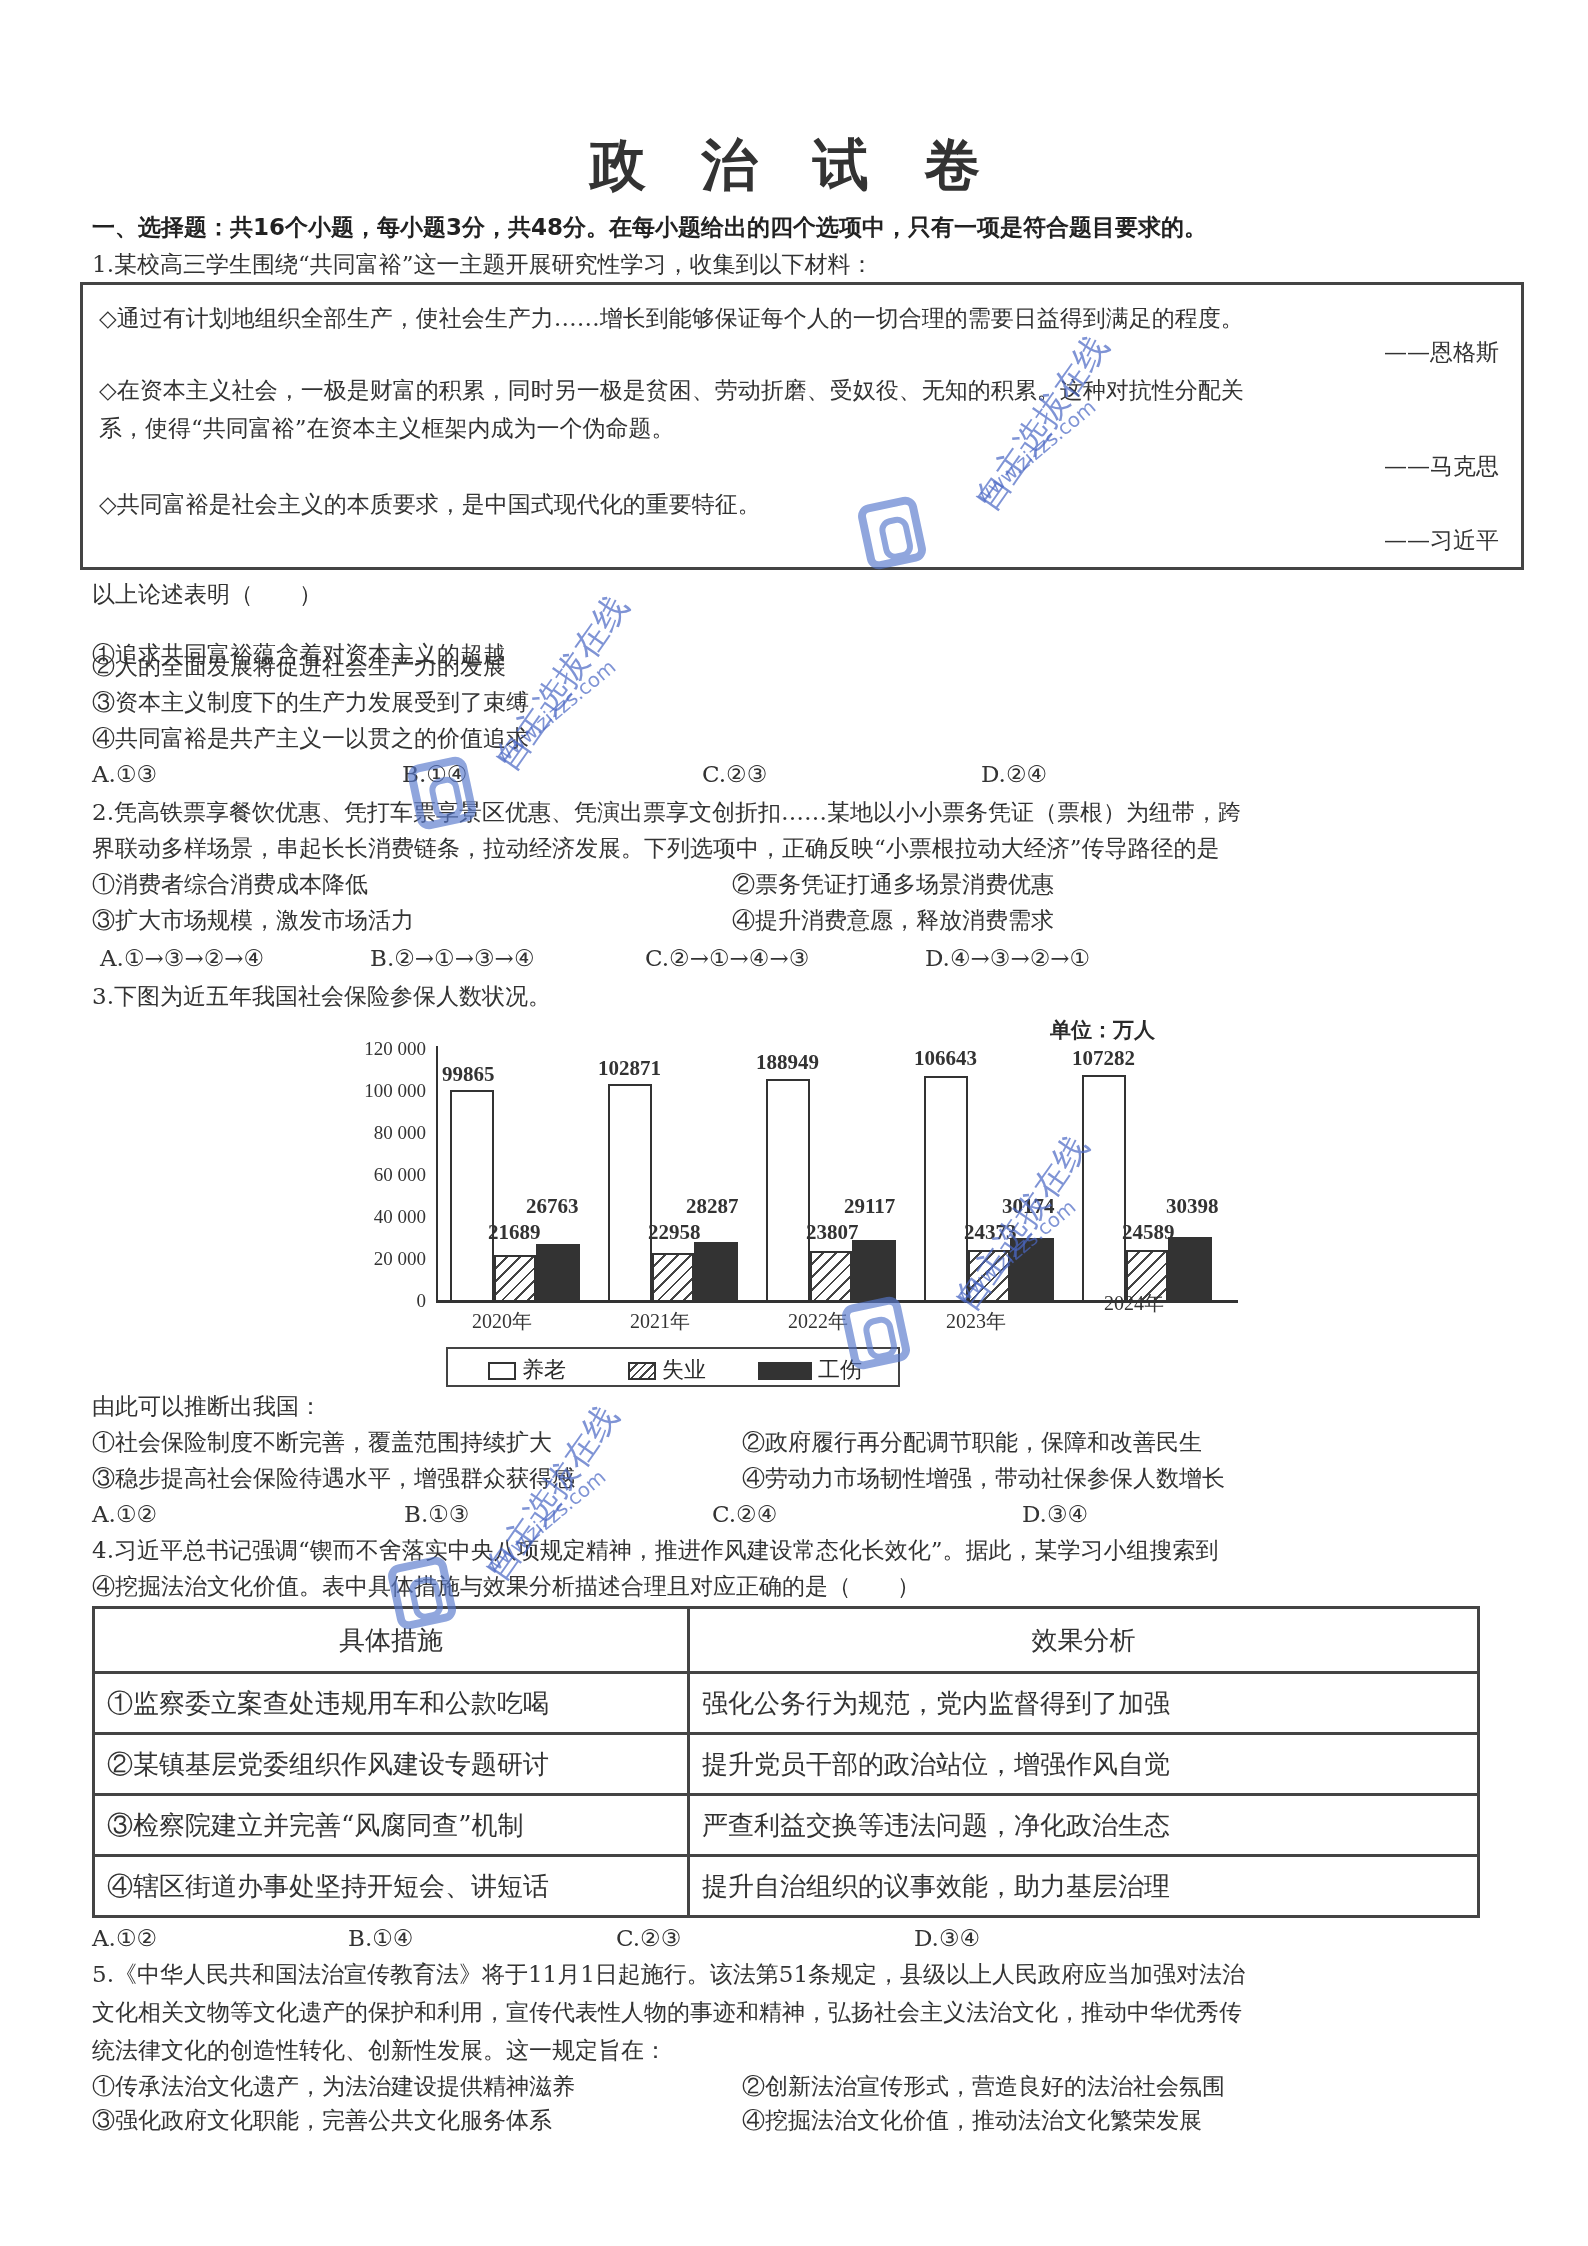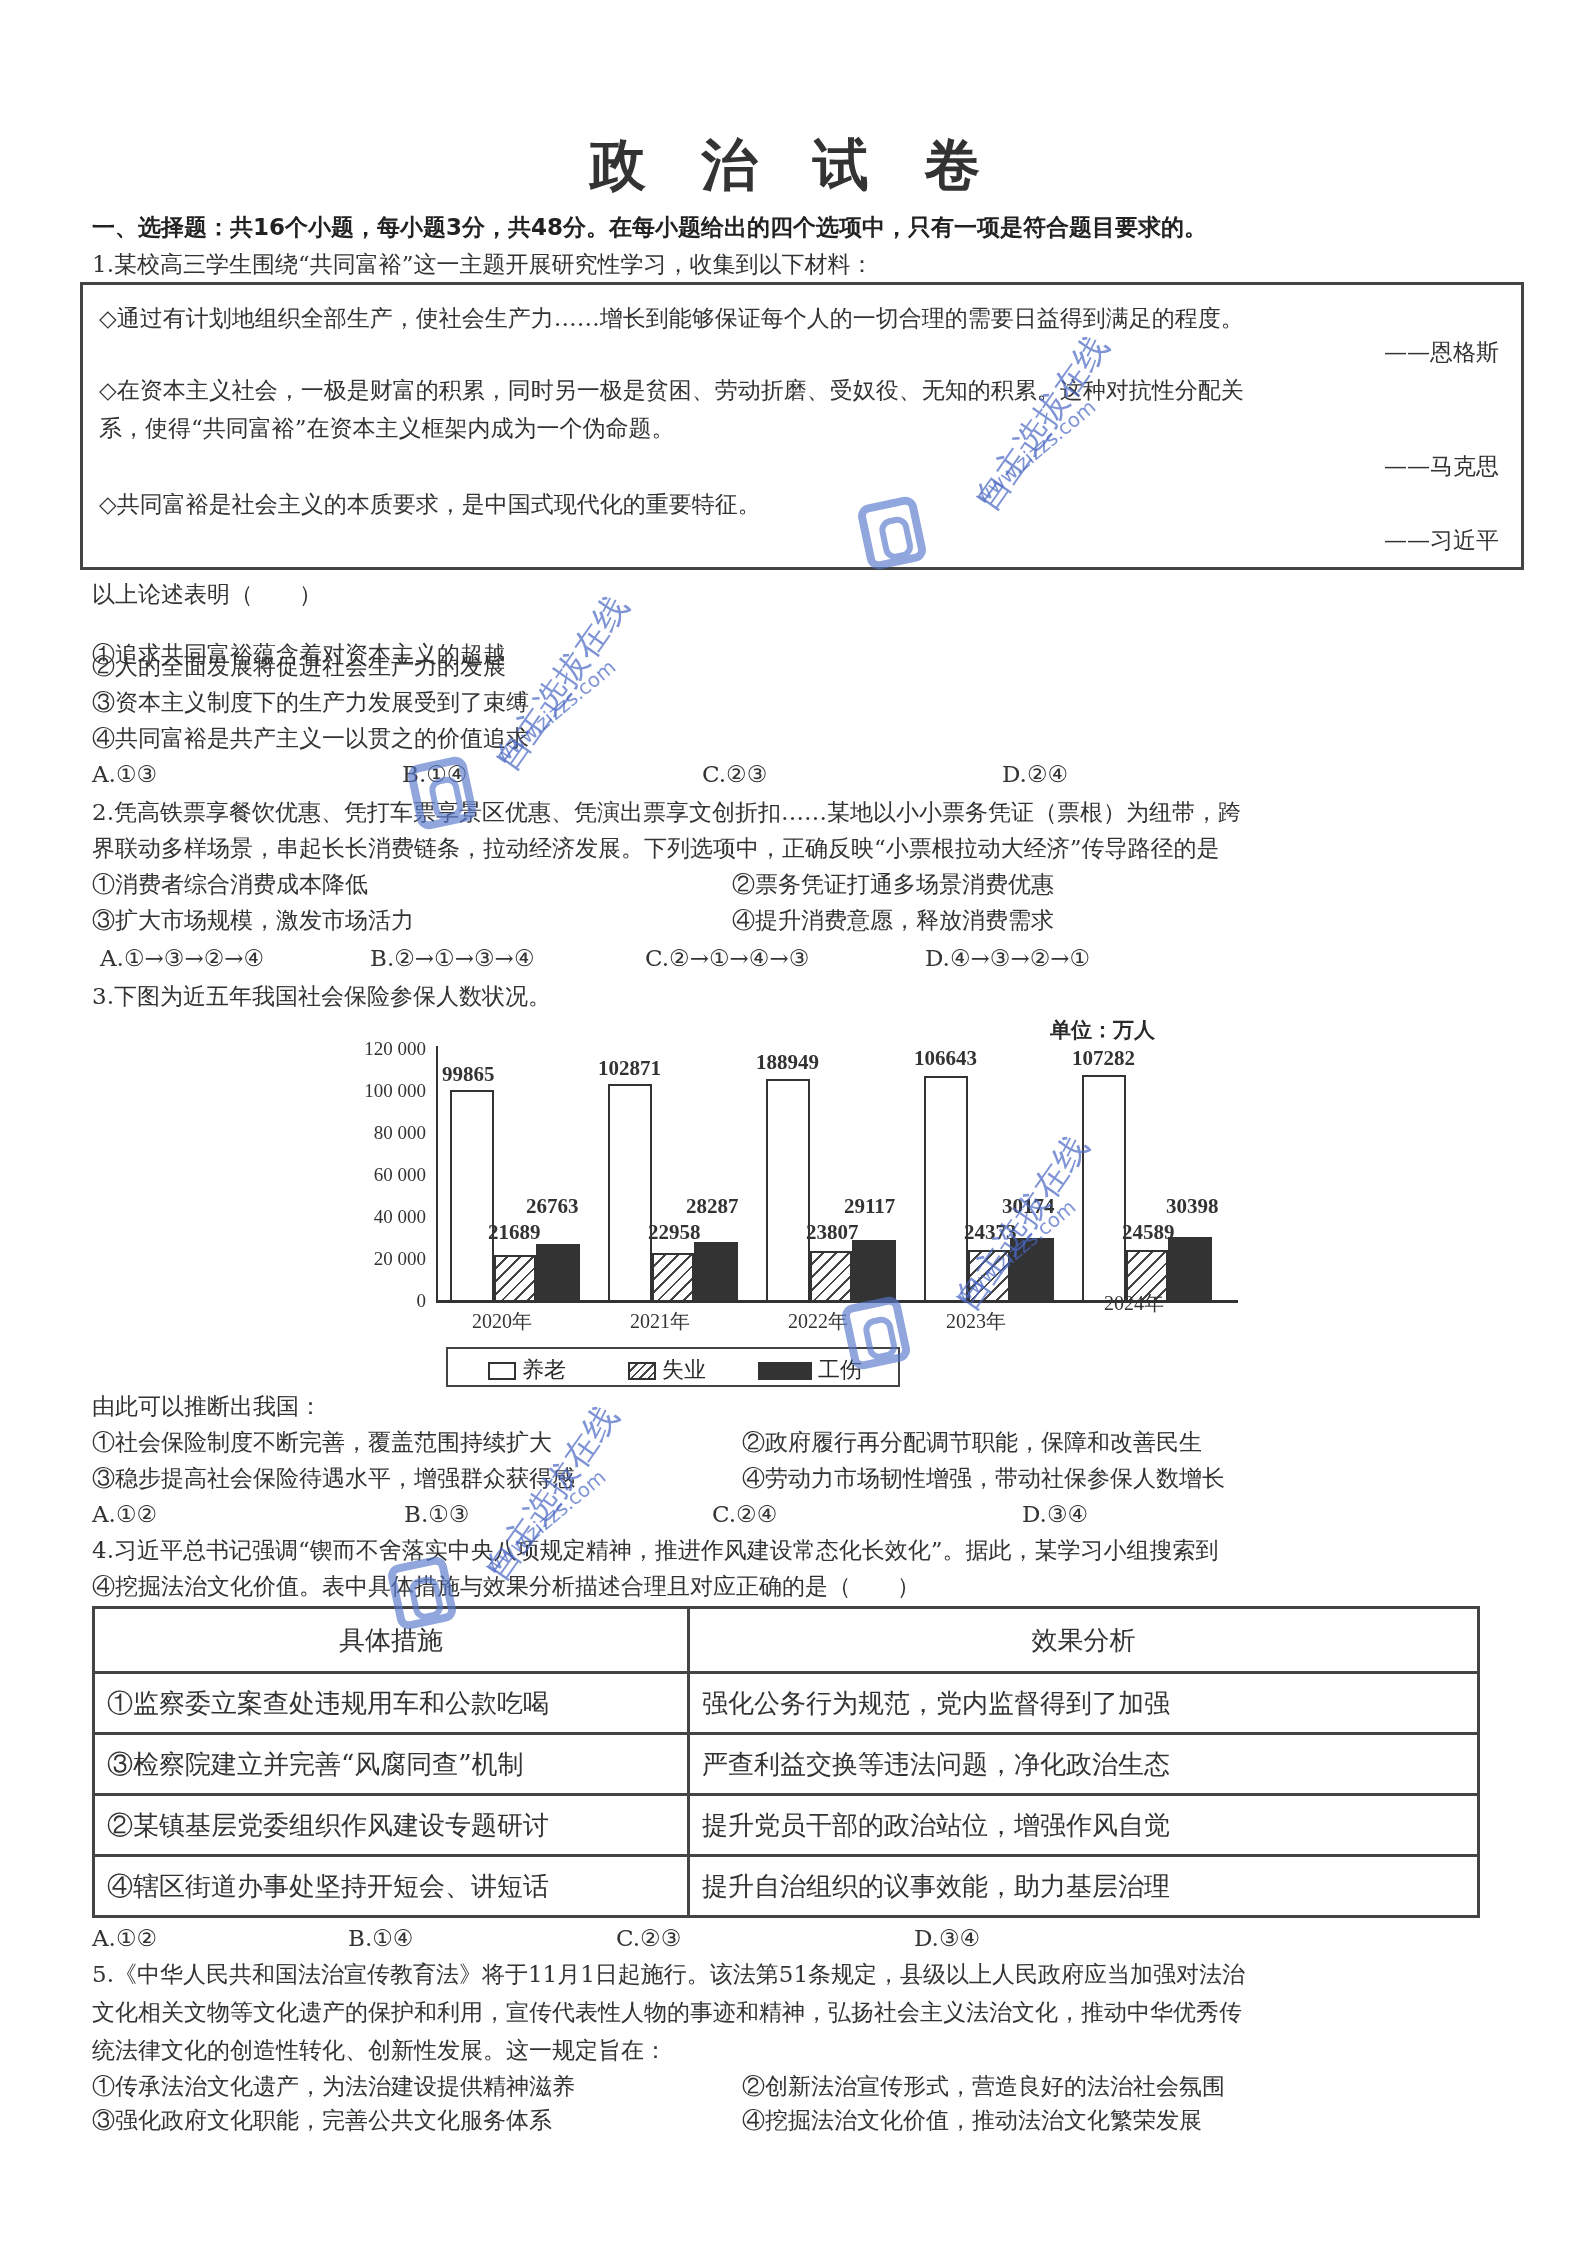--- a/index.html
+++ b/index.html
@@ -72,21 +72,21 @@
 </div>
 <div class="abs line" style="left:92px;top:576px;">以上论述表明（　　）</div>
 <div class="abs line" style="left:92px;top:612px;margin-top:24px;">①追求共同富裕蕴含着对资本主义的超越</div>
 <div class="abs line" style="left:92px;top:648px;">②人的全面发展将促进社会生产力的发展</div>
 <div class="abs line" style="left:92px;top:684px;">③资本主义制度下的生产力发展受到了束缚</div>
 <div class="abs line" style="left:92px;top:720px;">④共同富裕是共产主义一以贯之的价值追求</div>
 <div class="abs line opt-row" style="left:92px;top:756px;width:1400px;height:36px;">
   <span style="left:0;">A.①③</span>
   <span style="left:310px;">B.①④</span>
   <span style="left:610px;">C.②③</span>
-  <span style="left:910px;text-align:center;">D.②④</span>
+  <span style="left:889px;text-align:center;">D.②④</span>
 </div>
 
 <div class="abs line" style="left:92px;top:794px;">2.凭高铁票享餐饮优惠、凭打车票享景区优惠、凭演出票享文创折扣……某地以小小票务凭证（票根）为纽带，跨</div>
 <div class="abs line" style="left:92px;top:830px;">界联动多样场景，串起长长消费链条，拉动经济发展。下列选项中，正确反映“小票根拉动大经济”传导路径的是</div>
 <div class="abs line" style="left:92px;top:866px;">①消费者综合消费成本降低</div>
 <div class="abs line" style="left:732px;top:866px;">②票务凭证打通多场景消费优惠</div>
 <div class="abs line" style="left:92px;top:902px;">③扩大市场规模，激发市场活力</div>
 <div class="abs line" style="left:732px;top:902px;">④提升消费意愿，释放消费需求</div>
 <div class="abs line opt-row" style="left:100px;top:940px;width:1400px;height:36px;">
   <span style="left:0;">A.①→③→②→④</span>
@@ -185,26 +185,26 @@
   <tbody>
       <tr>
     <th>具体措施</th>
     <th>效果分析</th>
   </tr>
   <tr>
     <td class="left">①监察委立案查处违规用车和公款吃喝</td>
     <td>强化公务行为规范，党内监督得到了加强</td>
   </tr>
   <tr>
+    <td class="left">②某镇基层党委组织作风建设专题研讨</td>
+    <td>提升党员干部的政治站位，增强作风自觉</td>
+  </tr>
+  <tr>
     <td class="left">③检察院建立并完善“风腐同查”机制</td>
     <td>严查利益交换等违法问题，净化政治生态</td>
-  </tr>
-  <tr>
-    <td class="left">②某镇基层党委组织作风建设专题研讨</td>
-    <td>提升党员干部的政治站位，增强作风自觉</td>
   </tr>
   <tr>
     <td class="left">④辖区街道办事处坚持开短会、讲短话</td>
     <td>提升自治组织的议事效能，助力基层治理</td>
   </tr>
 </tbody>
   </table>
 
 <div class="abs line opt-row" style="left:92px;top:1920px;width:1400px;height:36px;">
   <span style="left:0;">A.①②</span>

